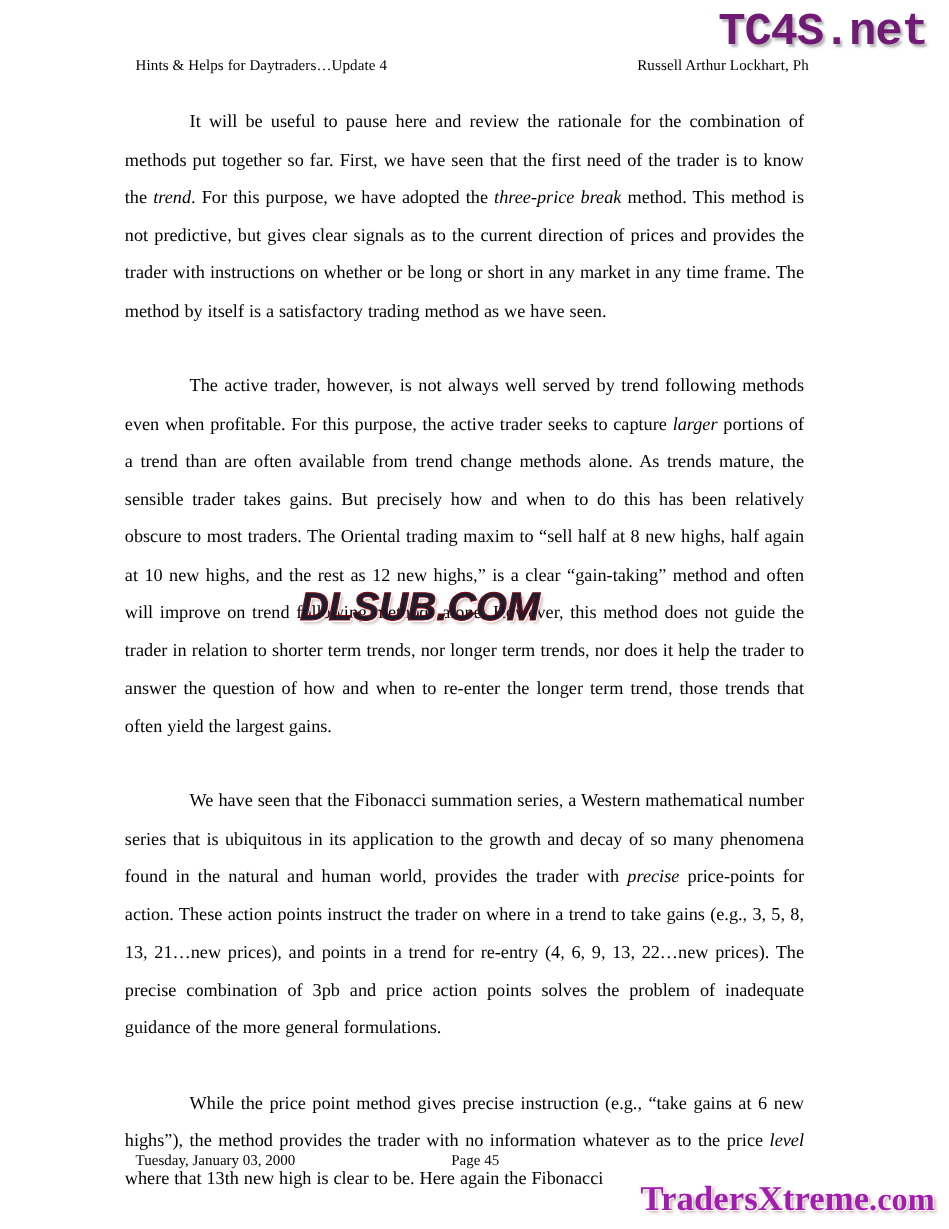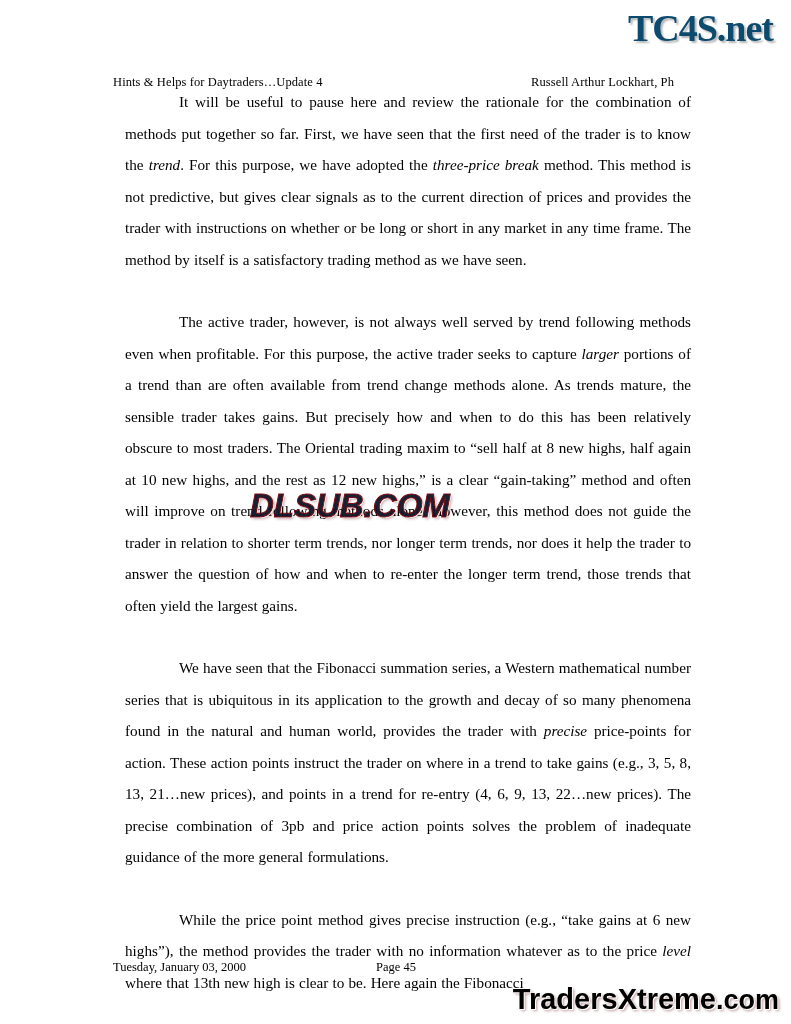--- a/index.html
+++ b/index.html
@@ -27,29 +27,28 @@
   
   .header {
     position: absolute;
     left: 113px;
     top: 47px;
     width: 565px;
     display: flex;
     justify-content: space-between;
     font-size: 12.5px;
     letter-spacing: 0.1px;
-    margin-top: 28px;
   }
   .header-left { white-space: nowrap; }
   .header-right { white-space: nowrap; padding-right: 4px; }
 
   
   .content {
     position: absolute;
-    left: 125px;
+    left: 104px;
     top: 86px;
     width: 566px;
   }
   .para {
     font-size: 15.2px;
     line-height: 31.5px;
     text-align: justify;
     text-indent: 54px;
     margin: 0 0 31px 0;
     text-justify: inter-word;
@@ -79,24 +78,24 @@
     width: 566px;
     text-align: center;
     white-space: nowrap;
   }
 
   
   .wm-tc4s {
     position: absolute;
     right: 18px;
     top: 6px;
-    font-family: Liberation Serif, serif;
+    font-family: Liberation Mono, monospace;
     font-weight: bold;
     font-size: 38px;
-    color: #0c4a6e;
+    color: #701a75;
     letter-spacing: -1px;
     text-shadow: 2px 2px 2px rgba(120,120,120,0.55);
     user-select: none;
   }
 
   .wm-dlsub {
     position: absolute;
     left: 250px;
     top: 487px;
     font-family: "Liberation Sans", sans-serif;
@@ -108,24 +107,24 @@
     -webkit-text-stroke: 1px #7a0008;
     text-shadow: 1px 1px 0 #ffffff, 2px 2px 3px rgba(90,0,0,0.35);
     user-select: none;
     opacity: 0.96;
   }
 
   .wm-txtreme {
     position: absolute;
     right: 12px;
     bottom: 8px;
-    font-family: Liberation Sans, sans-serif;
+    font-family: Liberation Serif, serif;
     font-weight: bold;
     font-size: 27px;
-    color: #000000;
+    color: #a21caf;
     text-shadow: 1px 1px 0 #ffffff, 2px 2px 3px rgba(90,0,0,0.4);
     user-select: none;
     white-space: nowrap;
   }
   .wm-txtreme .tx { font-size: 29px; }
 </style>
 </head>
 <body>
 
 <div class="page">

